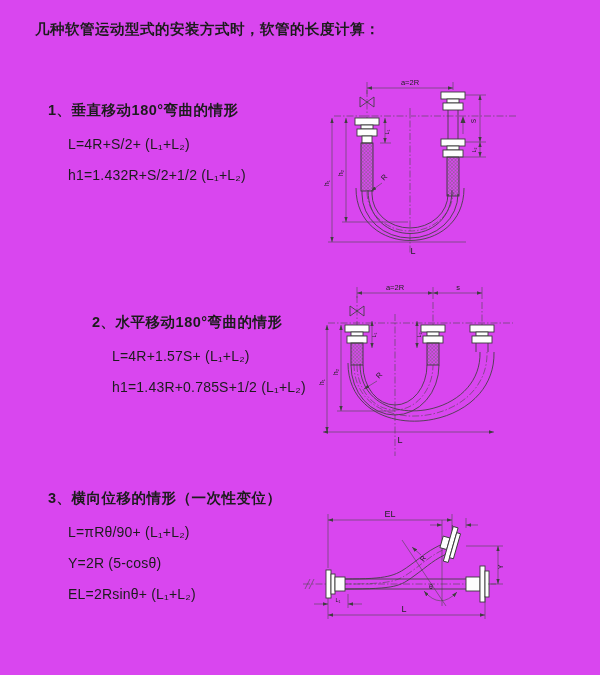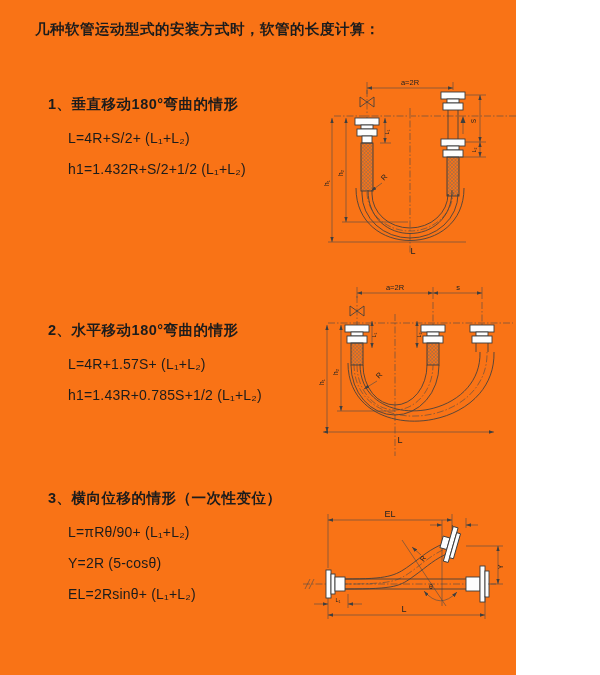--- a/index.html
+++ b/index.html
@@ -1,26 +1,26 @@
 <!DOCTYPE html>
 <html><head>
 <meta charset="utf-8">
 <style>
   html,body{margin:0;padding:0;background:#ffffff;}
   .page{
-    position:relative;width:516px;height:675px;background:#f97316;overflow:hidden;
+    position:relative;width:600px;height:675px;background:#d946ef;overflow:hidden;
     font-family:"Liberation Sans","DejaVu Sans",sans-serif;color:#1c1c1c;
   }
   .doc-title{
     position:absolute;left:35px;top:20px;font-size:14.5px;font-weight:600;letter-spacing:.5px;
   }
   .section{position:absolute;left:48px;width:270px;}
   .section .heading{font-size:14.5px;font-weight:600;letter-spacing:.5px;line-height:20px;}
   .section .formulas{margin:9px 0 0 20px;font-size:14px;line-height:31px;letter-spacing:.2px;}
-  .sec1{top:94px;} .sec2{top:320px;} .sec3{top:488px;}
+  .sec1{top:100px;} .sec2{top:312px;margin-left:44px;} .sec3{top:488px;}
   .diagram{position:absolute;}
   .d1{left:312px;top:76px;width:282px;height:184px;}
   .d2{left:308px;top:280px;width:287px;height:182px;}
   .d3{left:298px;top:498px;width:302px;height:152px;}
   svg{display:block;}
   svg text{fill:#222;font-family:"Liberation Sans","DejaVu Sans",sans-serif;}
   .ln{stroke:#3f3f3f;stroke-width:.85;fill:none;}
   .thin{stroke:#4a4a4a;stroke-width:.6;fill:none;}
   .cl{stroke:#4a4a4a;stroke-width:.6;fill:none;stroke-dasharray:7 2 1.5 2;}
   .fit{stroke:#3a3a3a;stroke-width:.9;fill:#fdfdfd;}

